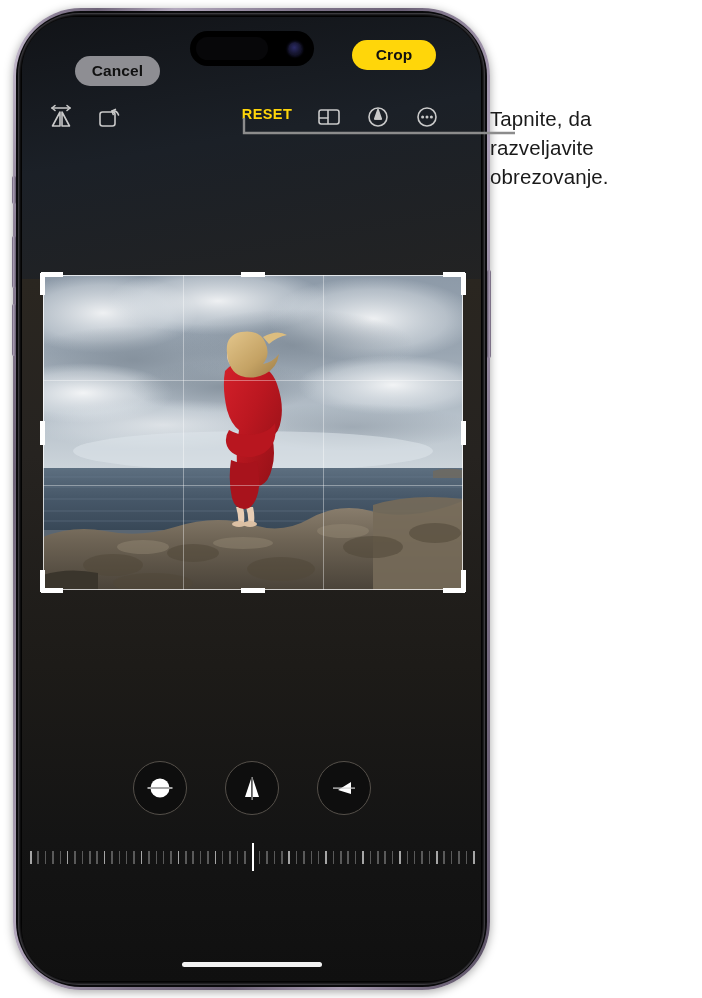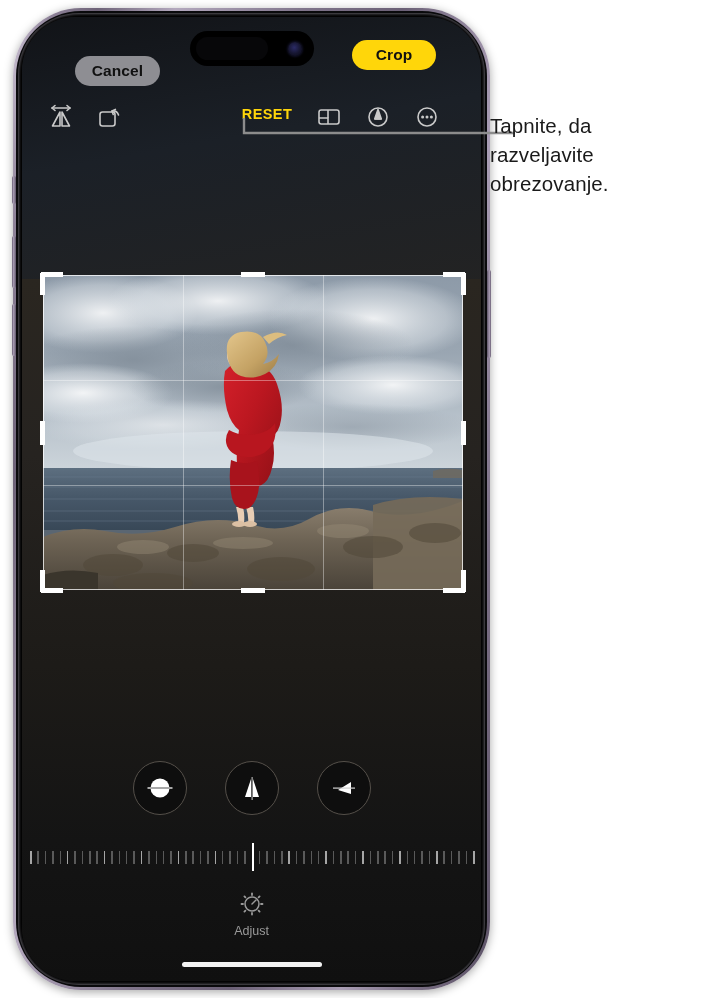--- a/index.html
+++ b/index.html
@@ -94,21 +94,21 @@
   .tab .lbl{margin-top:5px;font-size:12.5px;color:#9a9a9a;}
   .tab.sel .lbl{color:#fff;}
   .caret{position:absolute;top:-11px;left:50%;transform:translateX(-50%);
     width:0;height:0;border-left:6px solid transparent;border-right:6px solid transparent;
     border-top:8px solid #ffb300;}
 
   .home-ind{position:absolute;left:50%;transform:translateX(-50%);bottom:14px;
     width:140px;height:5px;border-radius:3px;background:#f2f2f2;z-index:7;}
 
   
-  #callout{position:absolute;left:490px;top:111px;width:208px;z-index:20;}
+  #callout{position:absolute;left:490px;top:104px;width:208px;z-index:20;}
   .callout-text{font-size:20.5px;line-height:1.42;color:#1a1a1a;letter-spacing:.1px;}
   svg.leader{position:absolute;left:0;top:0;width:702px;height:998px;
     pointer-events:none;z-index:19;}
 </style>
 </head>
 <body>
 
 <div id="device">
   <div class="frame-outer"></div>
   <div class="frame-mid"></div>
@@ -394,37 +394,20 @@
         <div class="tick" style="left: 406.7px;"></div>
         <div class="tick maj" style="left: 414.083px;"></div>
         <div class="tick" style="left: 421.467px;"></div>
         <div class="tick" style="left: 428.85px;"></div>
         <div class="tick" style="left: 436.233px;"></div>
         <div class="tick" style="left: 443.617px;"></div>
         <div class="tick maj" style="left: 451px;"></div>
       </div>
 
     <div class="tabs">
-      <div class="tab">
-        <svg width="30" height="30" viewBox="0 0 30 30" fill="none" stroke="#9a9a9a" stroke-width="1.5" stroke-linecap="round">
-          <circle cx="15" cy="15" r="7"></circle>
-          <path d="M15 15 L19 11"></path>
-          <g stroke-width="1.8">
-            <path d="M15 4.5 v1.5"></path>
-              <path d="M15 24 v1.5"></path>
-            <path d="M4.5 15 h1.5"></path>
-              <path d="M24 15 h1.5"></path>
-            <path d="M7.4 7.4 l1 1"></path>
-              <path d="M21.6 21.6 l1 1"></path>
-            <path d="M22.6 7.4 l-1 1"></path>
-              <path d="M8.4 21.6 l-1 1"></path>
-          </g>
-        </svg>
-        <div class="lbl">Adjust</div>
-      </div>
 
 
     </div>
 
     <div class="home-ind"></div>
   </div>
 </div>
 
 <svg class="leader">
   <path d="M244 118 L244 133 L515 133" fill="none" stroke="#8c8c8c" stroke-width="2.4"></path>

